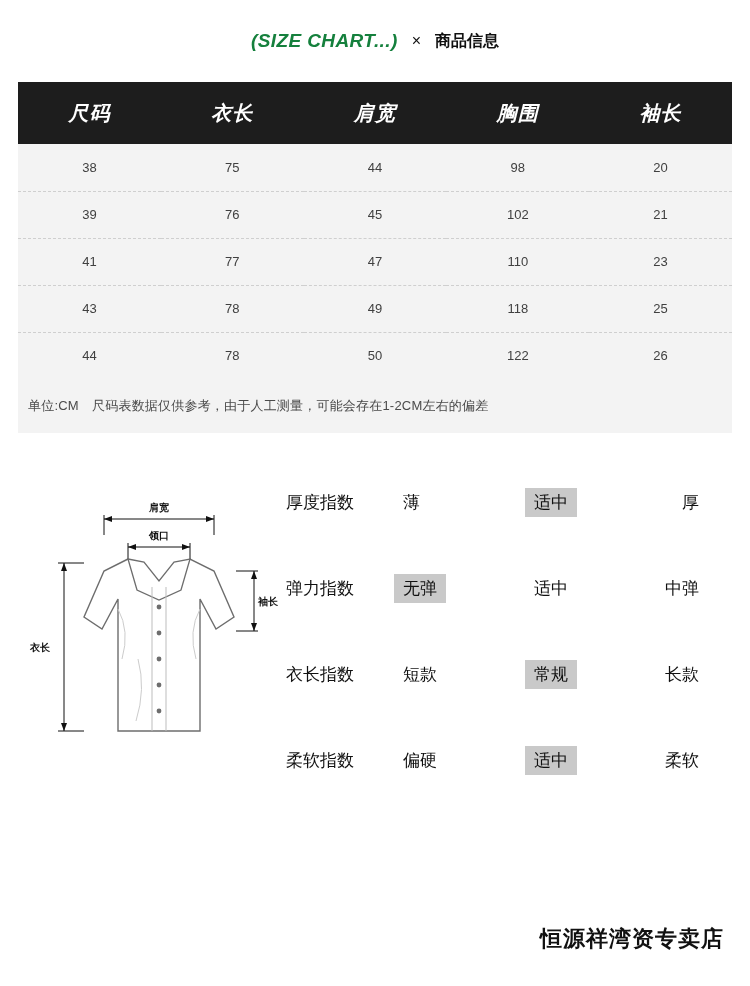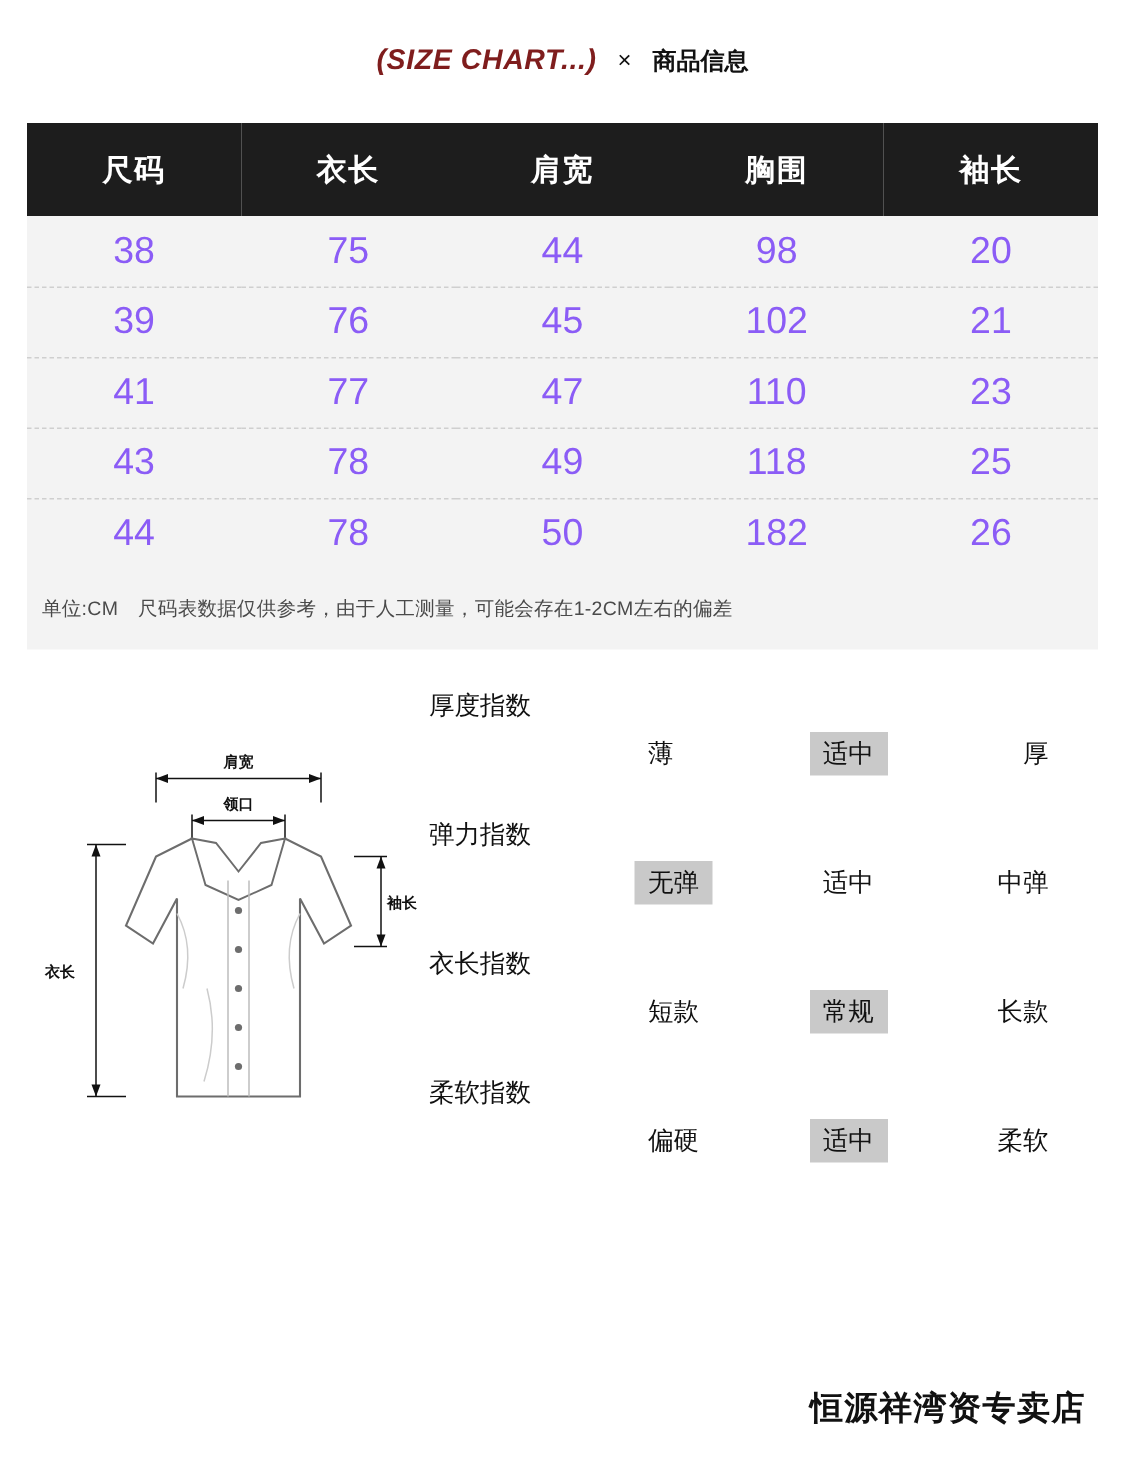--- a/index.html
+++ b/index.html
@@ -23,21 +23,21 @@
     display: flex;
     align-items: center;
     justify-content: center;
     gap: 12px;
   }
   .header-en {
     font-style: italic;
     font-weight: bold;
     font-size: 19px;
     letter-spacing: 0.4px;
-    color: #7f1d1d;
+    color: #15803d;
   }
   .header-x {
     font-size: 16px;
     color: #111;
     margin: 0 2px;
   }
   .header-cn {
     font-size: 16px;
     font-weight: bold;
     color: #111;
@@ -55,26 +55,27 @@
     table-layout: fixed;
   }
   table.size-table thead th {
     background: #1d1d1d;
     color: #ffffff;
     font-size: 20px;
     font-weight: bold;
     height: 62px;
     text-align: center;
     letter-spacing: 1px;
+    font-style: italic;
   }
   table.size-table tbody td {
     height: 47px;
     text-align: center;
-    font-size: 25px;
-    color: #8b5cf6;
+    font-size: 13px;
+    color: #404040;
     border-bottom: 1px dashed #cfcfcf;
     background: #f3f3f3;
   }
   table.size-table tbody tr:last-child td {
     border-bottom: none;
   }
   .note {
     font-size: 13px;
     color: #4a4a4a;
     padding: 18px 10px 4px 10px;
@@ -90,22 +91,22 @@
   .shirt-wrap {
     width: 262px;
     position: relative;
   }
   .indices {
     flex: 1;
     padding-left: 6px;
   }
   .index-row {
     display: flex;
+    align-items: center;
     height: 86px;
-    gap: 29px;
   }
   .index-label {
     width: 108px;
     font-size: 17px;
     color: #111;
     white-space: nowrap;
   }
   .index-opts {
     flex: 1;
     display: flex;
@@ -185,21 +186,21 @@
           <td>43</td>
           <td>78</td>
           <td>49</td>
           <td>118</td>
           <td>25</td>
         </tr>
         <tr>
           <td>44</td>
           <td>78</td>
           <td>50</td>
-          <td>182</td>
+          <td>122</td>
           <td>26</td>
         </tr>
       </tbody>
     </table>
     <div class="note">单位:CM　尺码表数据仅供参考，由于人工测量，可能会存在1-2CM左右的偏差</div>
   </div>
 
   <div class="lower">
 
     <div class="shirt-wrap">

